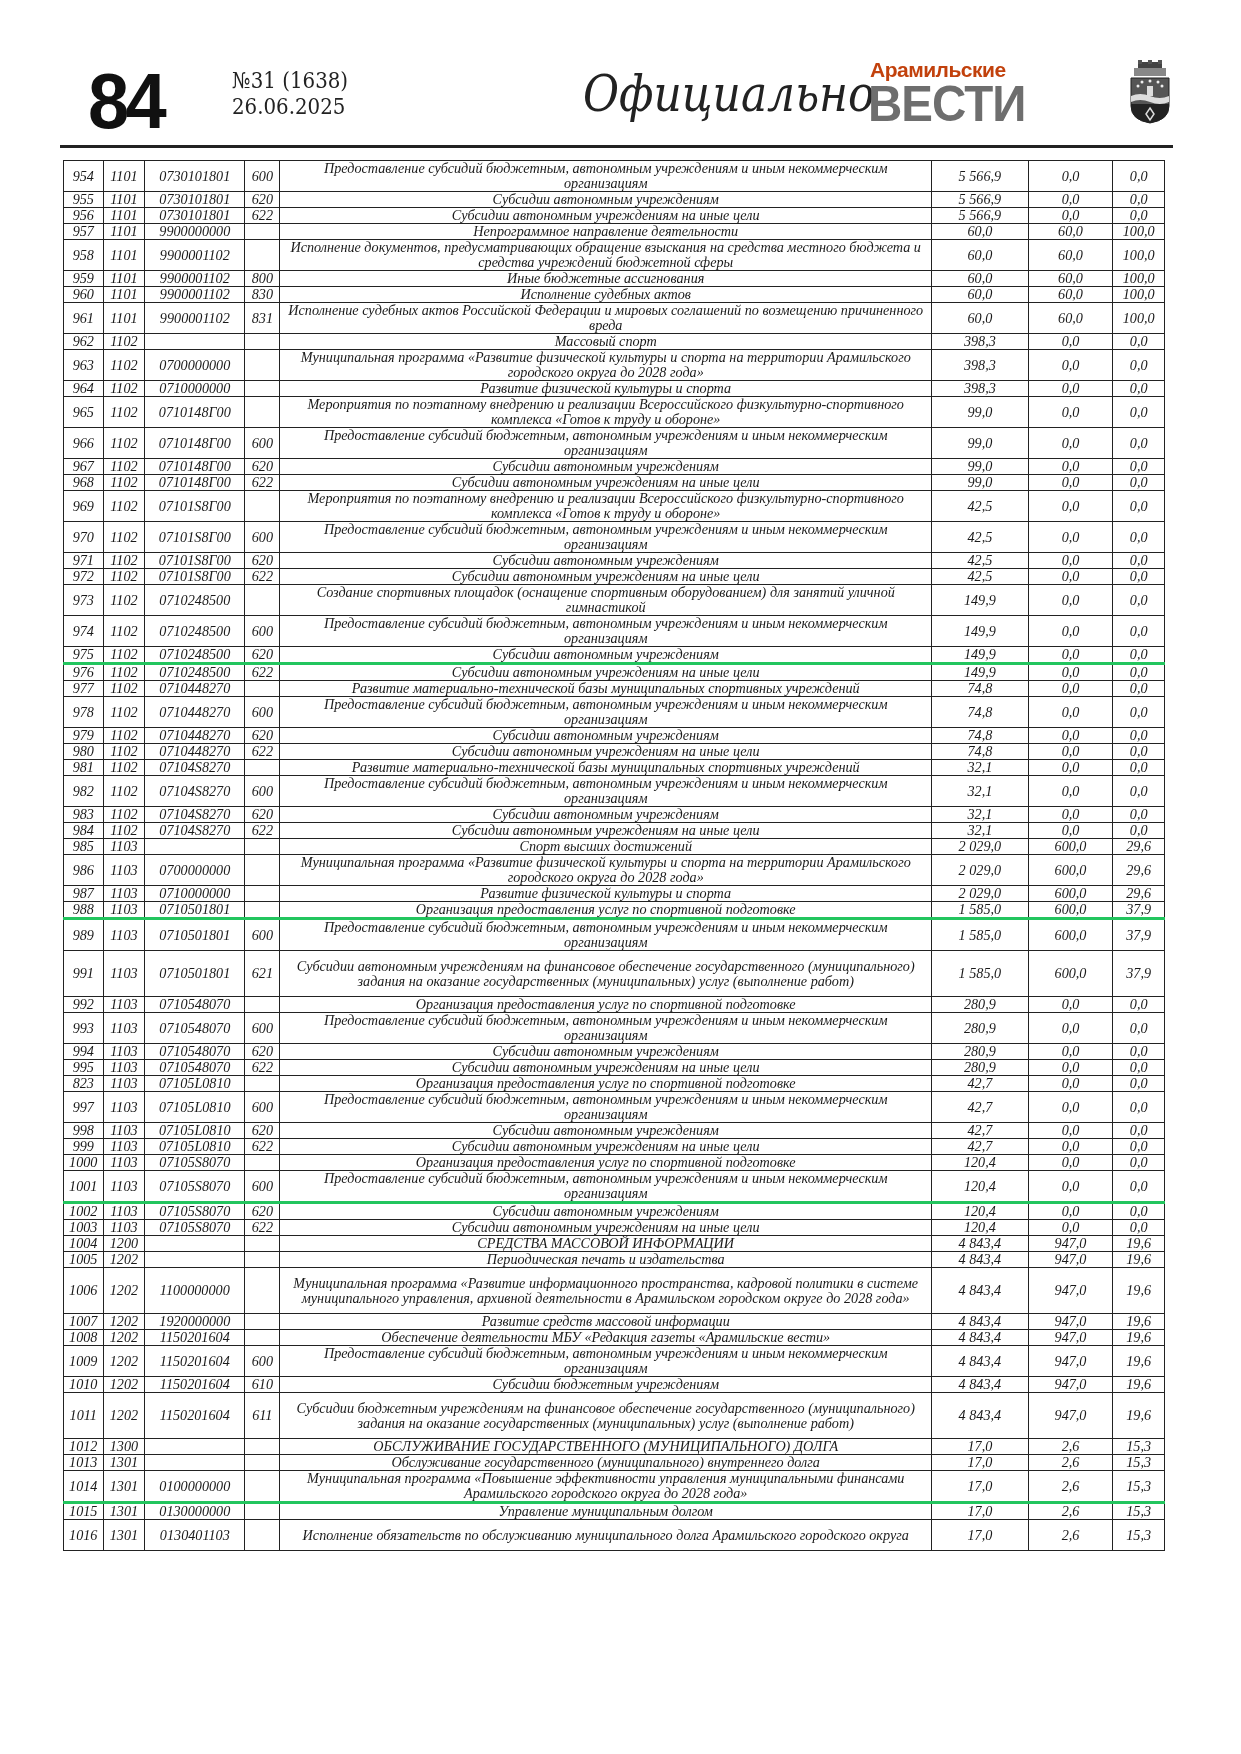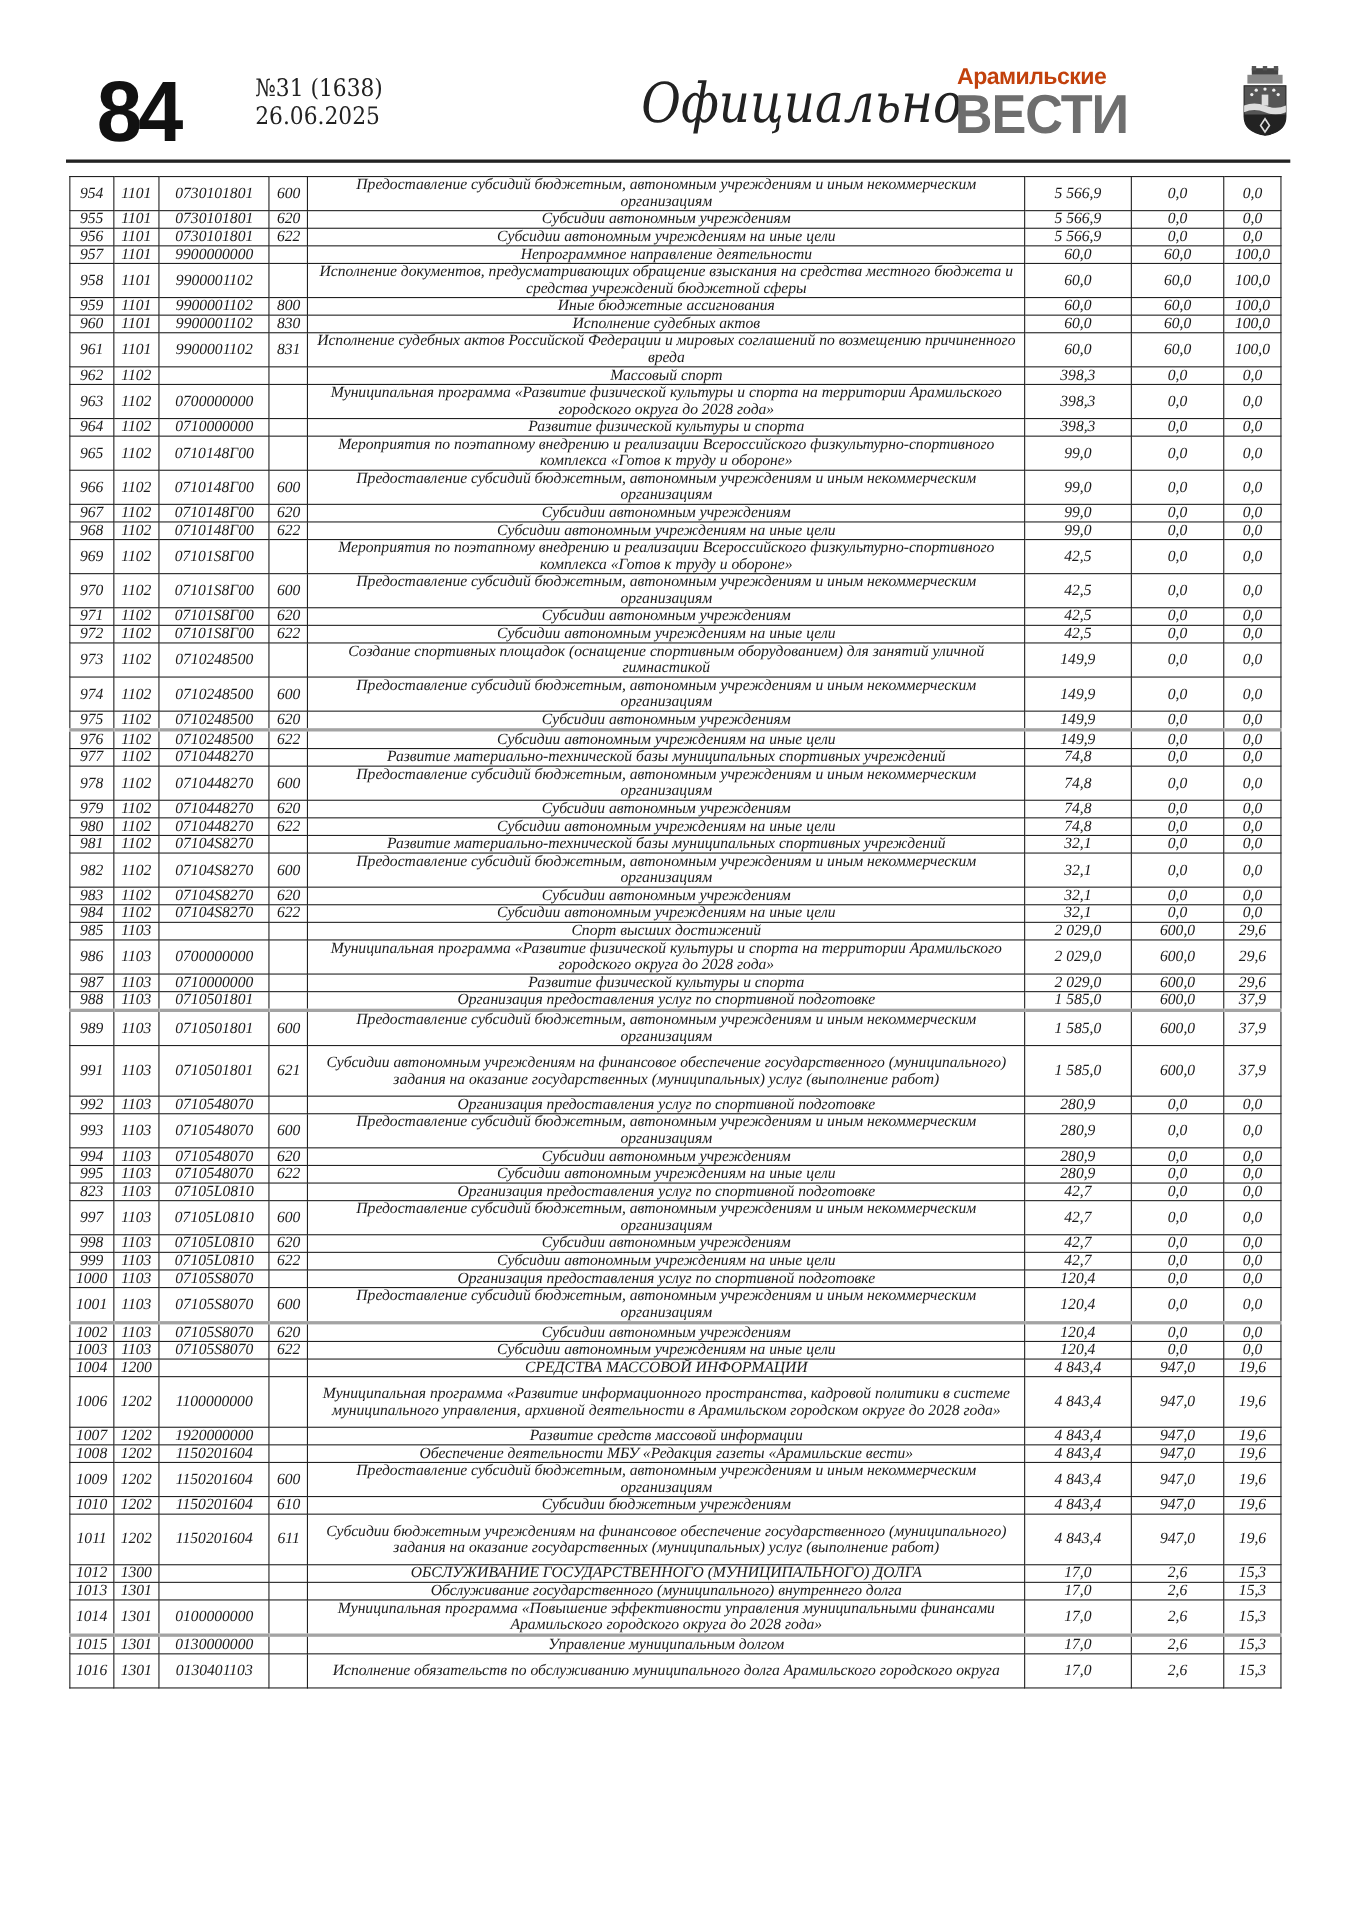--- a/index.html
+++ b/index.html
@@ -12,21 +12,21 @@
   .logo-top { position:absolute; left:0; top:0; font-family:"Liberation Sans", sans-serif; font-weight:bold; font-size:21px; color:#c2410c; letter-spacing:-0.5px; }
   .logo-main { position:absolute; left:-2px; top:18px; font-family:"Liberation Sans", sans-serif; font-weight:bold; font-size:50px; line-height:56px; color:#6e6e6e; letter-spacing:-1px; transform:scaleX(0.95); transform-origin:left; }
   .emblem { position:absolute; left:1128px; top:60px; width:44px; height:64px; }
   .rule { position:absolute; left:60px; top:145px; width:1113px; height:3px; background:#222; }
   table.budget { position:absolute; left:63px; top:160px; width:1102px; border-collapse:collapse; table-layout:fixed; font-size:14.2px; line-height:15px;font-style:italic; }
   table.budget td { border:1px solid #222; padding:0 2px; text-align:center; vertical-align:middle; white-space:normal; }
   table.budget td.desc { padding:0 6px; }
   table.budget tr.r1 td { height:14px; }
   table.budget tr.r2 td { height:30px; }
   table.budget tr.r3 td { height:45px; }
-  table.budget tr.thick td { border-top:3px solid #a3a3a3;text-align:center; }
+  table.budget tr.thick td { border-top:3px solid #22c55e;text-align:center; }
   col.c-n { width:36px; } col.c-s { width:38px; } col.c-csr { width:91px; } col.c-vr { width:32px; }
   col.c-d { width:593px; } col.c-plan { width:88px; } col.c-exec { width:77px; } col.c-pct { width:47px; }
 </style>
 </head>
 <body>
 
 <div class="masthead">
   <div class="page-num">84</div>
   <div class="issue">
     <div>№31 (1638)</div>
@@ -564,20 +564,30 @@
       <tr class="r1">
         <td>1004</td>
         <td>1200</td>
         <td></td>
         <td></td>
         <td class="desc">СРЕДСТВА МАССОВОЙ ИНФОРМАЦИИ</td>
         <td>4 843,4</td>
         <td>947,0</td>
         <td>19,6</td>
       </tr>
+      <tr class="r1">
+        <td>1005</td>
+        <td>1202</td>
+        <td></td>
+        <td></td>
+        <td class="desc">Периодическая печать и издательства</td>
+        <td>4 843,4</td>
+        <td>947,0</td>
+        <td>19,6</td>
+      </tr>
       <tr class="r3">
         <td>1006</td>
         <td>1202</td>
         <td>1100000000</td>
         <td></td>
         <td class="desc">Муниципальная программа «Развитие информационного пространства, кадровой политики в системе муниципального управления, архивной деятельности в Арамильском городском округе до 2028 года»</td>
         <td>4 843,4</td>
         <td>947,0</td>
         <td>19,6</td>
       </tr>

